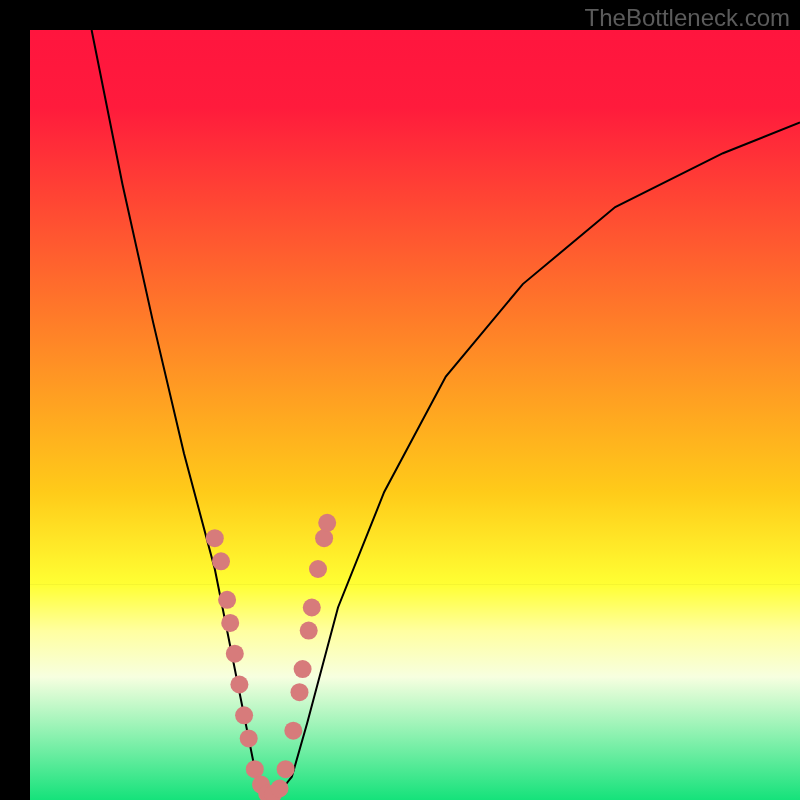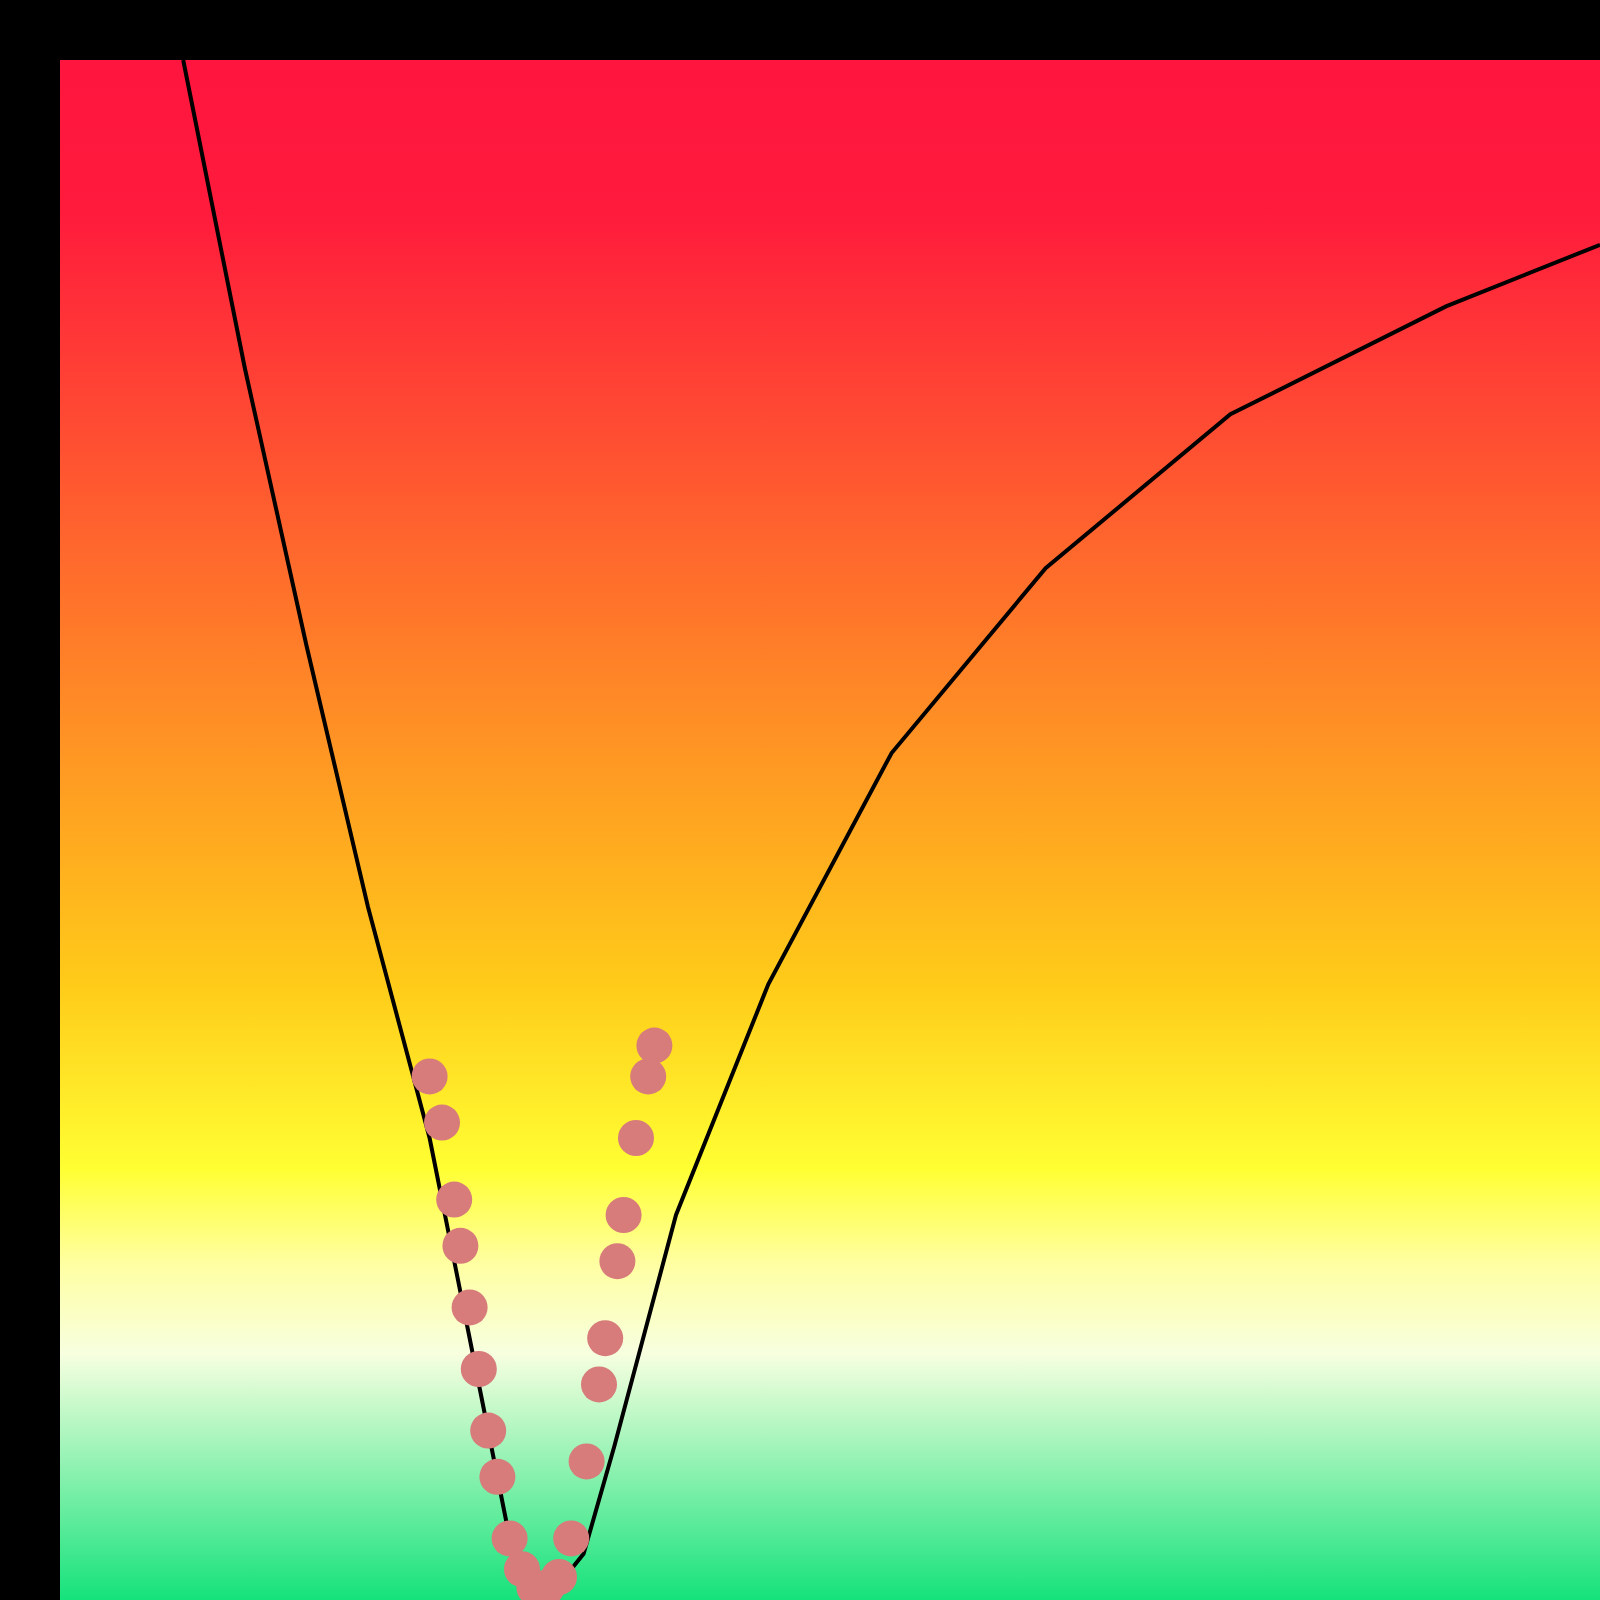--- a/index.html
+++ b/index.html
@@ -22,20 +22,21 @@
     z-index: 10;
   }
   svg {
     display: block;
   }
 </style>
 </head>
 <body>
 
 <div class="container">
+  <div class="watermark">TheBottleneck.com</div>
   <svg id="chart-svg" width="800" height="800">
       <rect x="0" y="0" width="800" height="800" fill="#000"></rect>
       <defs>
         <linearGradient id="grad0" x1="0" x2="0" y1="0" y2="1">
           <stop offset="0%" stop-color="#ff153e"></stop>
           <stop offset="100%" stop-color="#ff1b3c"></stop>
         </linearGradient>
         <linearGradient id="grad1" x1="0" x2="0" y1="0" y2="1">
           <stop offset="0%" stop-color="#ff1b3c"></stop>
           <stop offset="100%" stop-color="#ffcb19"></stop>

